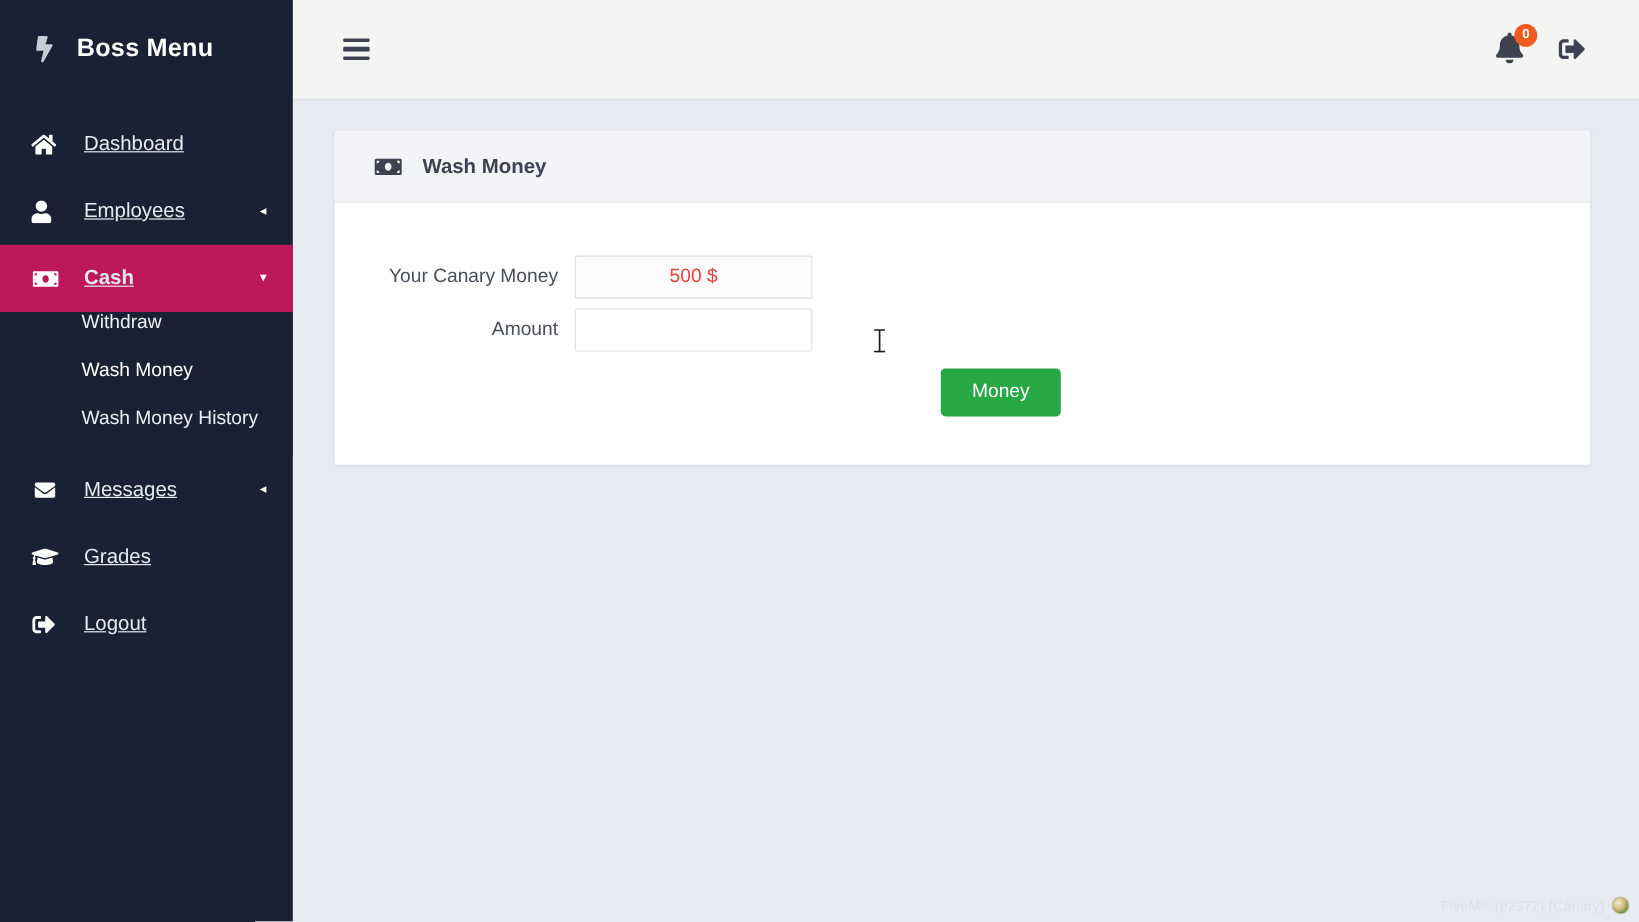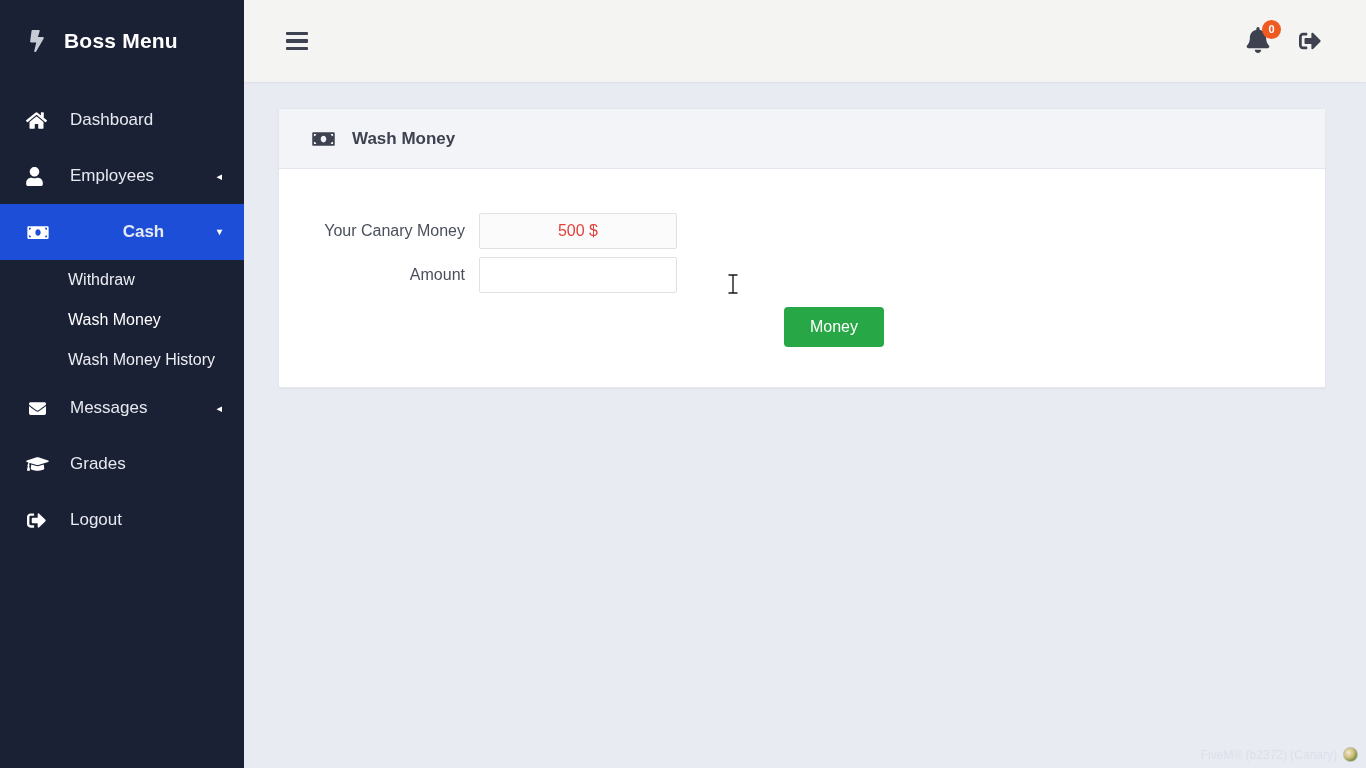--- a/index.html
+++ b/index.html
@@ -43,35 +43,34 @@
     color:#e6e9ef;
     font-size:17px;
     cursor:pointer;
     position:relative;
   }
   .nav-item .ni-icon {
     width:30px; margin-right:14px;
     display:flex; align-items:center;
     color:#ffffff;
   }
-  .nav-item .ni-label { flex:1; }
+  .nav-item .ni-label { flex:1;text-decoration:underline; }
   .nav-item.active {
-    background:#1d4ed8;
+    background:#be185d;
     font-weight:bold;
-    text-align:center;
   }
   .caret {
     font-size:11px; color:#ffffff; line-height:1;
     margin-left:auto;
   }
   .caret.down { font-size:10px; }
   .submenu { background:#1b2135; }
   .sub-item {
     height:40px;
-    display:flex; align-items:center;
+    display:flex; align-items:flex-start;
     padding-left:68px;
     font-size:16px;
     color:#eceef3;
     cursor:pointer;
   }
   .sub-item.current { color:#ffffff; }
 
   
   .main {
     flex:1; height:768px;

